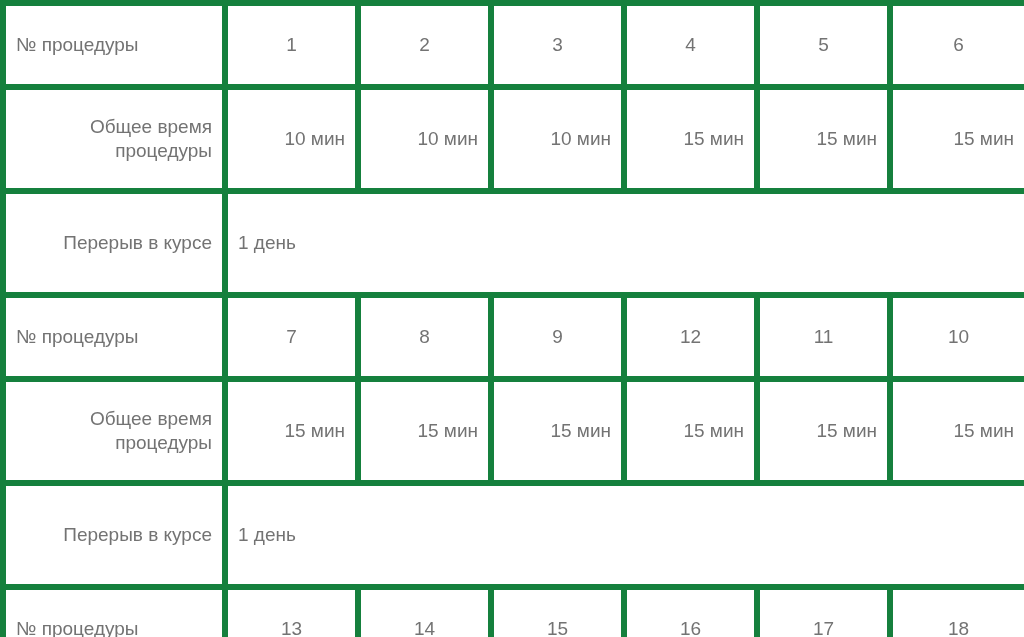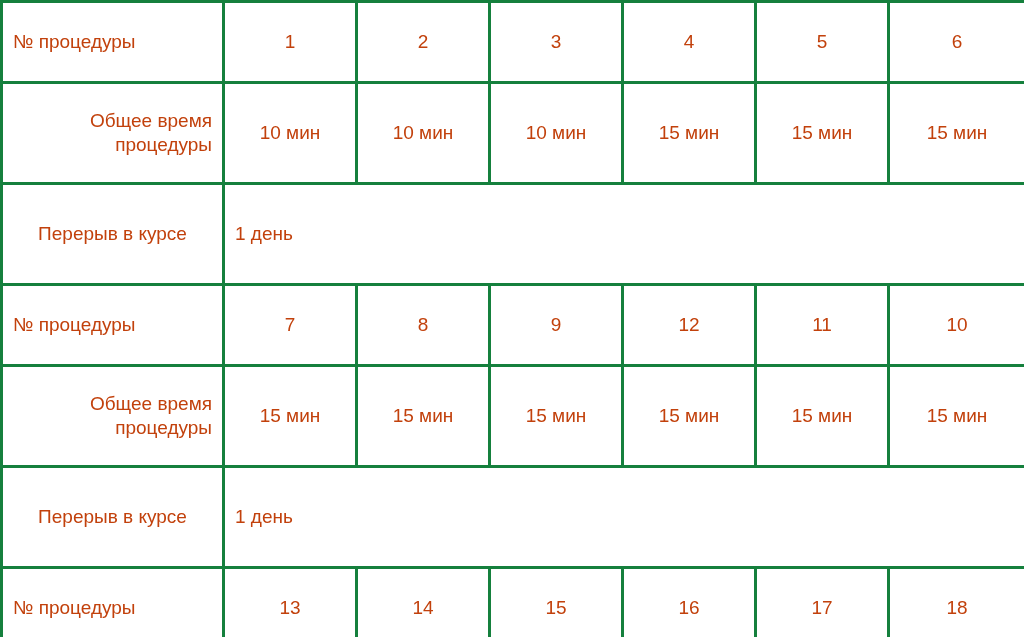--- a/index.html
+++ b/index.html
@@ -14,46 +14,46 @@
     overflow: hidden;
   }
   #schedule-table {
     border-collapse: collapse;
     table-layout: fixed;
     width: 1024px;
     height: 637px;
     background: #ffffff;
   }
   #schedule-table td {
-    border: 3px solid #15803d;
+    border: 6px solid #15803d;
     font-size: 19px;
-    color: #c2410c;
+    color: #737373;
     padding: 6px 10px;
     vertical-align: middle;
     line-height: 1.25;
     background: #ffffff;
   }
   
   td.label {
     text-align: right;
     width: 222px;
   }
   td.header-label {
     background: #a8a8a8;
     text-align: left;
   }
   td.header-num {
     background: #a8a8a8;
     text-align: center;
   }
   td.value {
-    text-align: center;
+    text-align: right;
   }
   td.break-label {
-    text-align: center;
+    text-align: right;
   }
   td.break-value {
   }
   tr.row-header td { height: 66px; }
   tr.row-time td { height: 86px; }
   tr.row-break td { height: 86px; }
 </style>
 </head>
 <body>
 

